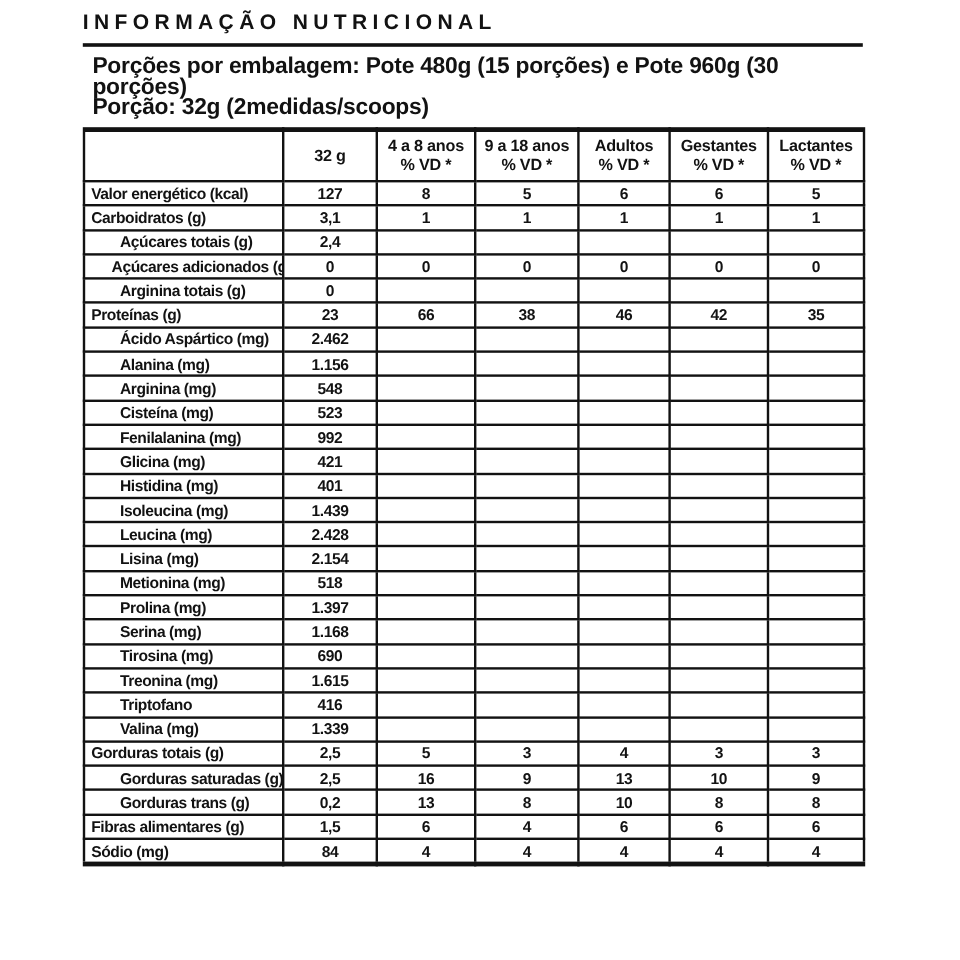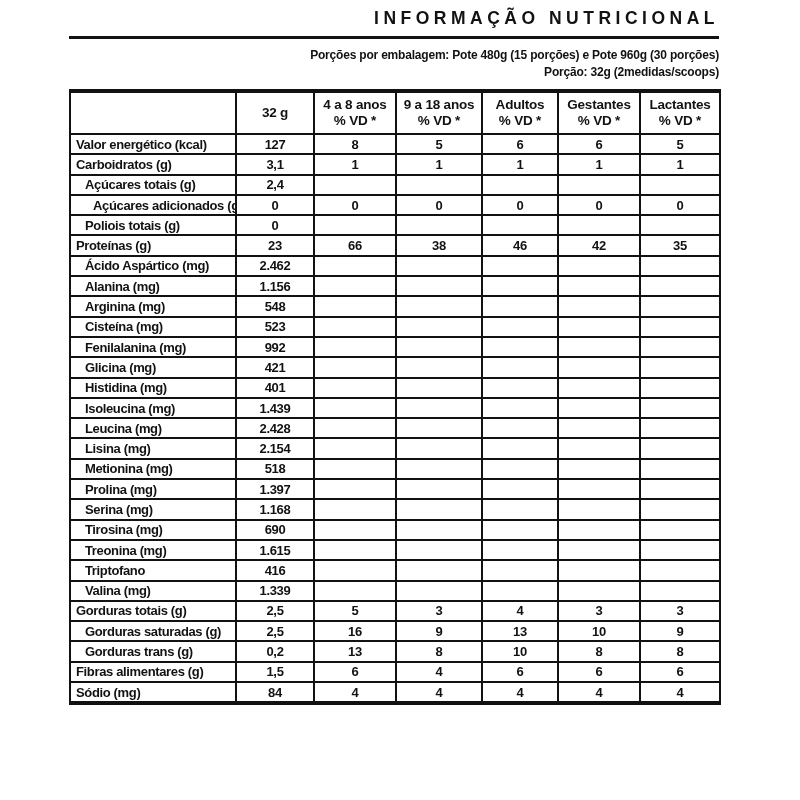--- a/index.html
+++ b/index.html
@@ -17,37 +17,36 @@
   .sheet {
     position: absolute;
     left: 69px;
     top: 8px;
     width: 650px;
   }
   .title {
     margin: 0;
     font-size: 17.5px;
     font-weight: bold;
-    text-align: right;
+    text-align: left;
     letter-spacing: 4.5px;
     white-space: nowrap;
   }
   .rule {
     height: 3px;
     background: #121212;
     margin-top: 7px;
   }
   .serving {
     margin-top: 8px;
     padding-left: 8px;
-    font-size: 12px;
+    font-size: 19px;
     font-weight: bold;
     line-height: 17px;
     letter-spacing: -0.2px;
-    text-align: right;
   }
   table.nutri {
     border-collapse: collapse;
     table-layout: fixed;
     width: 650px;
     margin-top: 8px;
     border: 2px solid #121212;
     border-top-width: 4px;
     border-bottom-width: 4px;
   }
@@ -68,21 +67,21 @@
   }
   .nutri thead th .hsub { display: block; }
   .nutri tbody td {
     height: 18.3px;
     font-size: 13px;
     font-weight: bold;
     letter-spacing: -0.35px;
     vertical-align: middle;
   }
   td.lbl { text-align: left; padding-left: 5px; margin-top: 38px; }
-  td.lbl.ind1 { padding-left: 14px; }
+  td.lbl.ind1 { padding-left: 29px; }
   td.lbl.ind2 { padding-left: 22px; }
   td.val { text-align: center; }
 </style>
 </head>
 <body>
 
 <div class="sheet">
 
   <h1 class="title">INFORMAÇÃO NUTRICIONAL</h1>
 
@@ -164,21 +163,21 @@
         <tr>
           <td class="lbl ind2">Açúcares adicionados (g)</td>
           <td class="val">0</td>
           <td class="val">0</td>
           <td class="val">0</td>
           <td class="val">0</td>
           <td class="val">0</td>
           <td class="val">0</td>
         </tr>
         <tr>
-          <td class="lbl ind1">Poliois totais (g)</td>
+          <td class="lbl ind1">Arginina totais (g)</td>
           <td class="val">0</td>
           <td class="val"></td>
           <td class="val"></td>
           <td class="val"></td>
           <td class="val"></td>
           <td class="val"></td>
         </tr>
         <tr>
           <td class="lbl ind0">Proteínas (g)</td>
           <td class="val">23</td>

